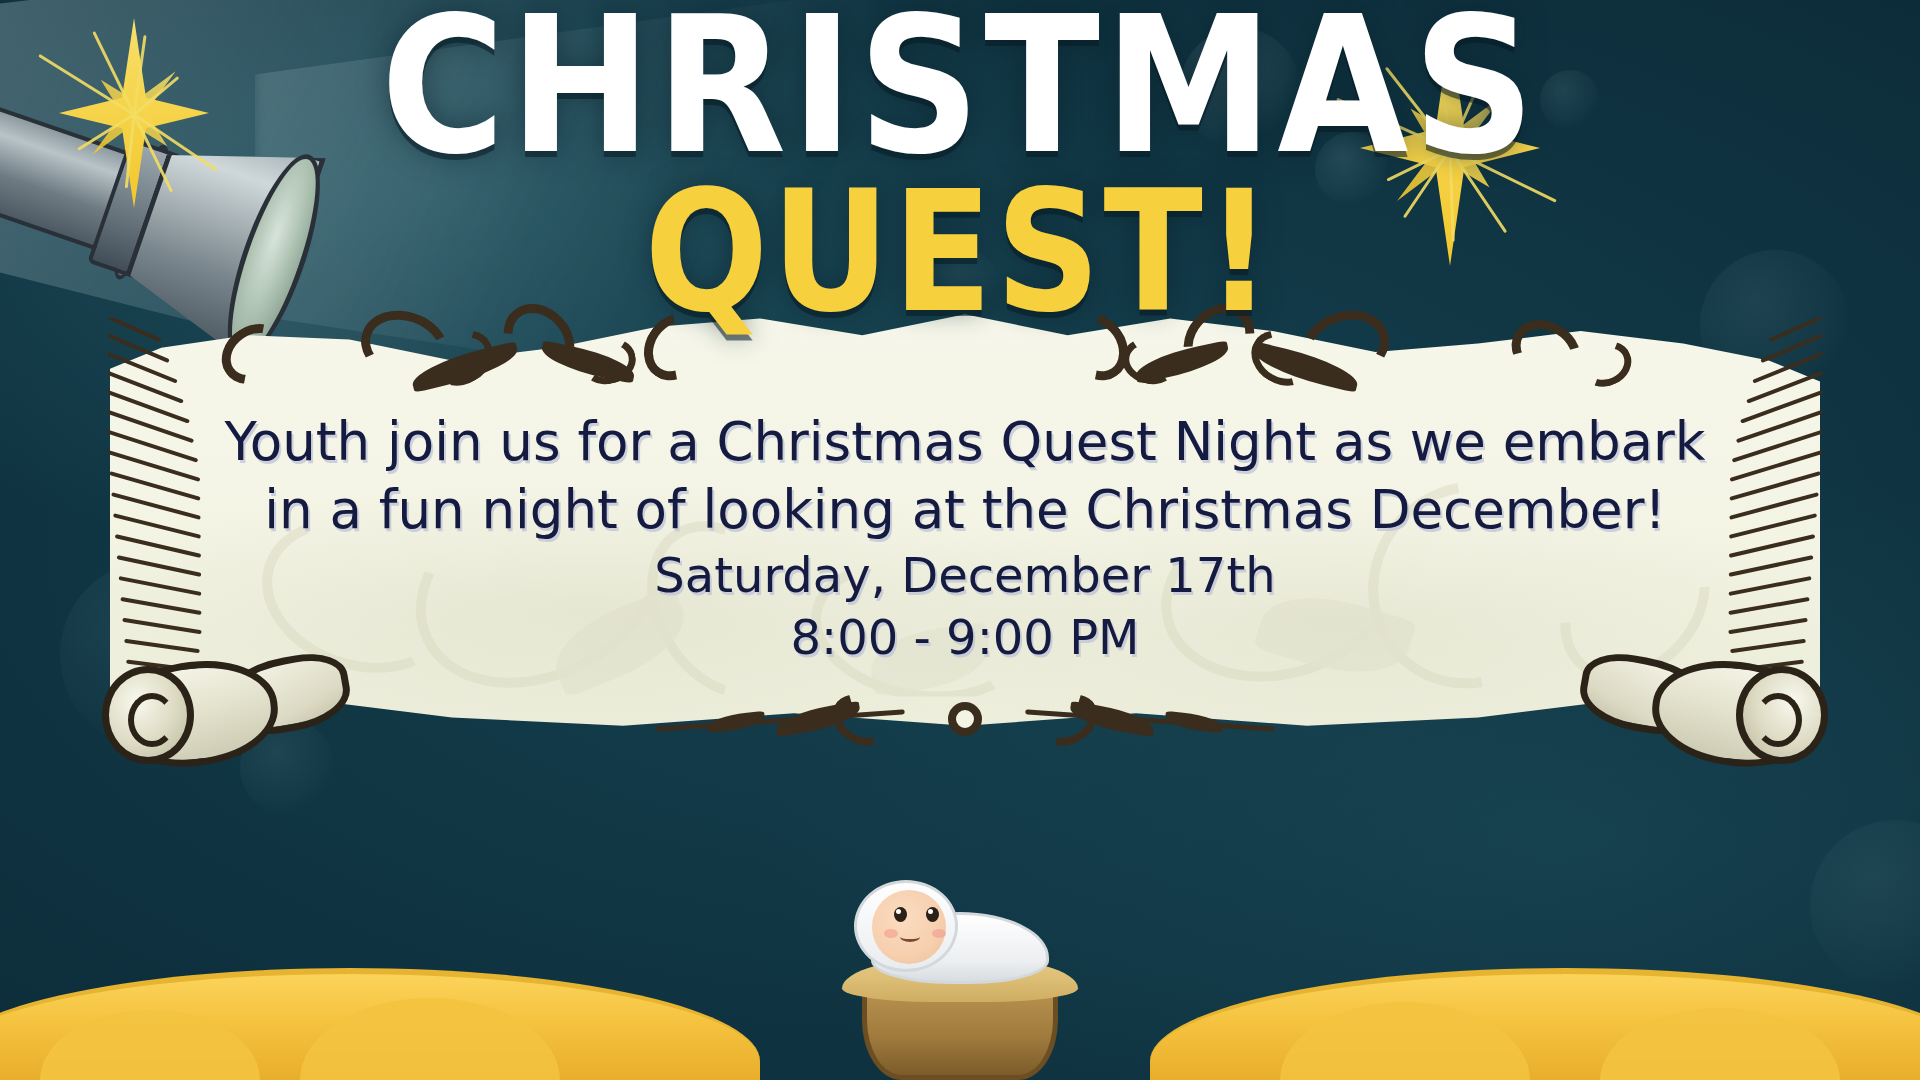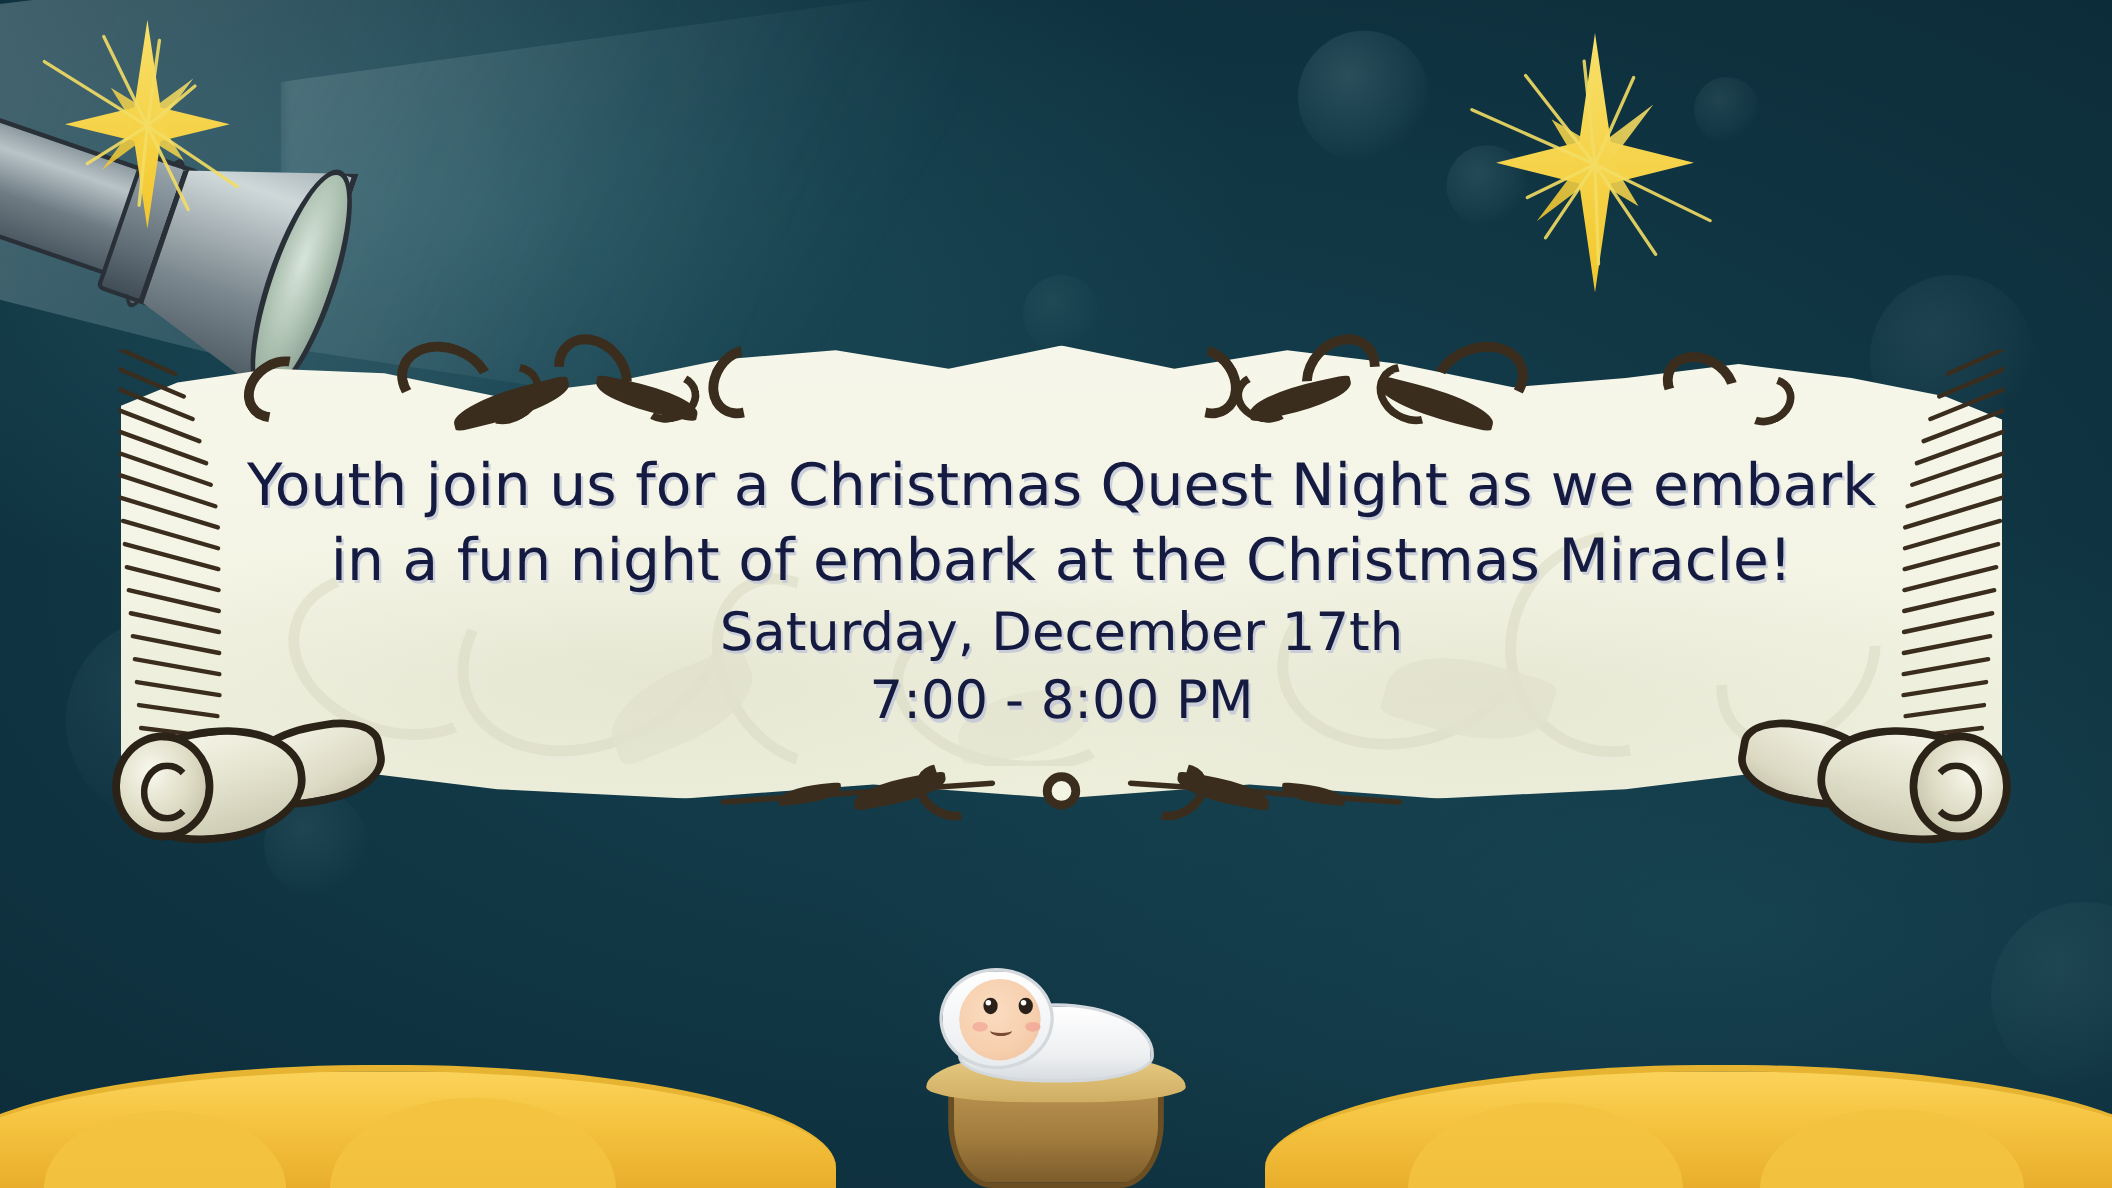--- a/index.html
+++ b/index.html
@@ -269,20 +269,24 @@
     <div class="sparkle-line" style="left:50%;top:50%;width:104px;height:3px;transform:rotate(-128deg);"></div>
     <div class="sparkle-line" style="left:50%;top:50%;width:96px;height:3px;transform:rotate(-96deg);"></div>
     <div class="sparkle-line" style="left:50%;top:50%;width:88px;height:3px;transform:rotate(-66deg);"></div>
     <div class="sparkle-line" style="left:50%;top:50%;width:118px;height:3px;transform:rotate(26deg);"></div>
     <div class="sparkle-line" style="left:50%;top:50%;width:100px;height:3px;transform:rotate(56deg);"></div>
     <div class="sparkle-line" style="left:50%;top:50%;width:92px;height:3px;transform:rotate(88deg);"></div>
     <div class="sparkle-line" style="left:50%;top:50%;width:82px;height:3px;transform:rotate(124deg);"></div>
     <div class="sparkle-line" style="left:50%;top:50%;width:70px;height:3px;transform:rotate(154deg);"></div>
   </div>
 
+  <div class="title-wrap">
+    <div class="t-christmas">CHRISTMAS</div>
+    <div class="t-quest">QUEST!</div>
+  </div>
 
   <div class="scroll">
 
     <div class="parchment"></div>
 
     <div class="watermark">
       <div class="wm-swirl" style="left:150px;top:210px;width:200px;height:150px;transform:rotate(18deg);"></div>
       <div class="wm-swirl" style="left:300px;top:180px;width:260px;height:190px;transform:rotate(-26deg);"></div>
       <div class="wm-swirl" style="left:520px;top:230px;width:190px;height:140px;transform:rotate(58deg);"></div>
       <div class="wm-swirl" style="left:1050px;top:200px;width:230px;height:170px;transform:rotate(-12deg);"></div>
@@ -378,23 +382,23 @@
       <div class="bf-curl" style="right:176px;top:12px;width:62px;height:48px;transform:rotate(-28deg) scaleX(-1);"></div>
       <div class="bf-leaf" style="left:120px;top:24px;width:86px;height:22px;transform:rotate(-10deg);"></div>
       <div class="bf-leaf" style="right:120px;top:24px;width:86px;height:22px;transform:rotate(10deg) scaleX(-1);"></div>
       <div class="bf-leaf" style="left:52px;top:30px;width:58px;height:16px;transform:rotate(-6deg);"></div>
       <div class="bf-leaf" style="right:52px;top:30px;width:58px;height:16px;transform:rotate(6deg) scaleX(-1);"></div>
       <div class="bf-ring"></div>
     </div>
 
     <div class="scroll-text">
       <div class="line l1">Youth join us for a Christmas Quest Night as we embark</div>
-      <div class="line l2">in a fun night of embark at the Christmas Miracle!</div>
+      <div class="line l2">in a fun night of looking at the Christmas December!</div>
       <div class="line l3">Saturday, December 17th</div>
-      <div class="line l4">7:00 - 8:00 PM</div>
+      <div class="line l4">8:00 - 9:00 PM</div>
     </div>
   </div>
 
   <div class="hay" style="left:0;width:1920px;">
     <div class="hay-mound" style="left:-60px;width:820px;height:112px;"></div>
     <div class="hay-mound" style="left:1150px;width:830px;height:112px;"></div>
     <div class="hay-tuft" style="left:40px;width:220px;height:70px;opacity:.9;"></div>
     <div class="hay-tuft" style="left:300px;width:260px;height:82px;opacity:.85;"></div>
     <div class="hay-tuft" style="left:1280px;width:250px;height:78px;opacity:.85;"></div>
     <div class="hay-tuft" style="left:1600px;width:240px;height:72px;opacity:.9;"></div>

